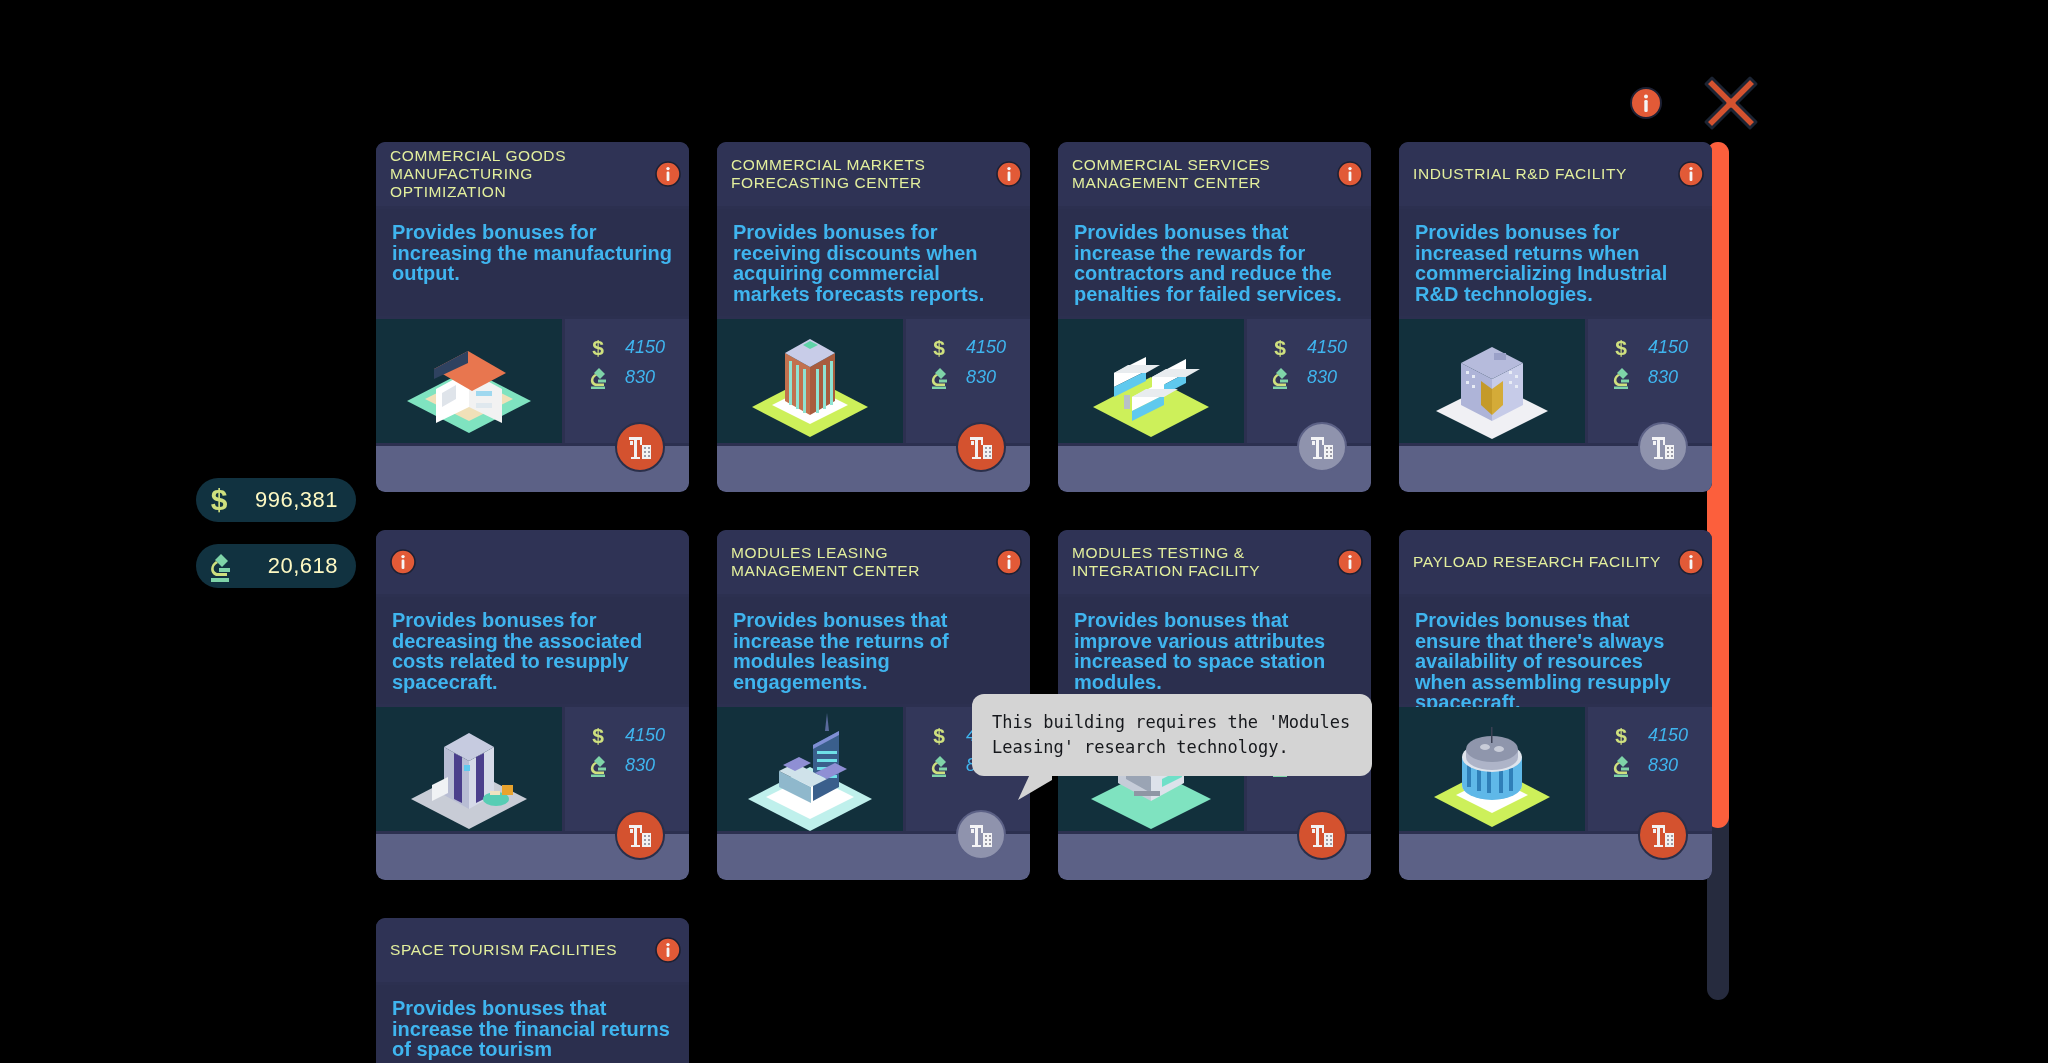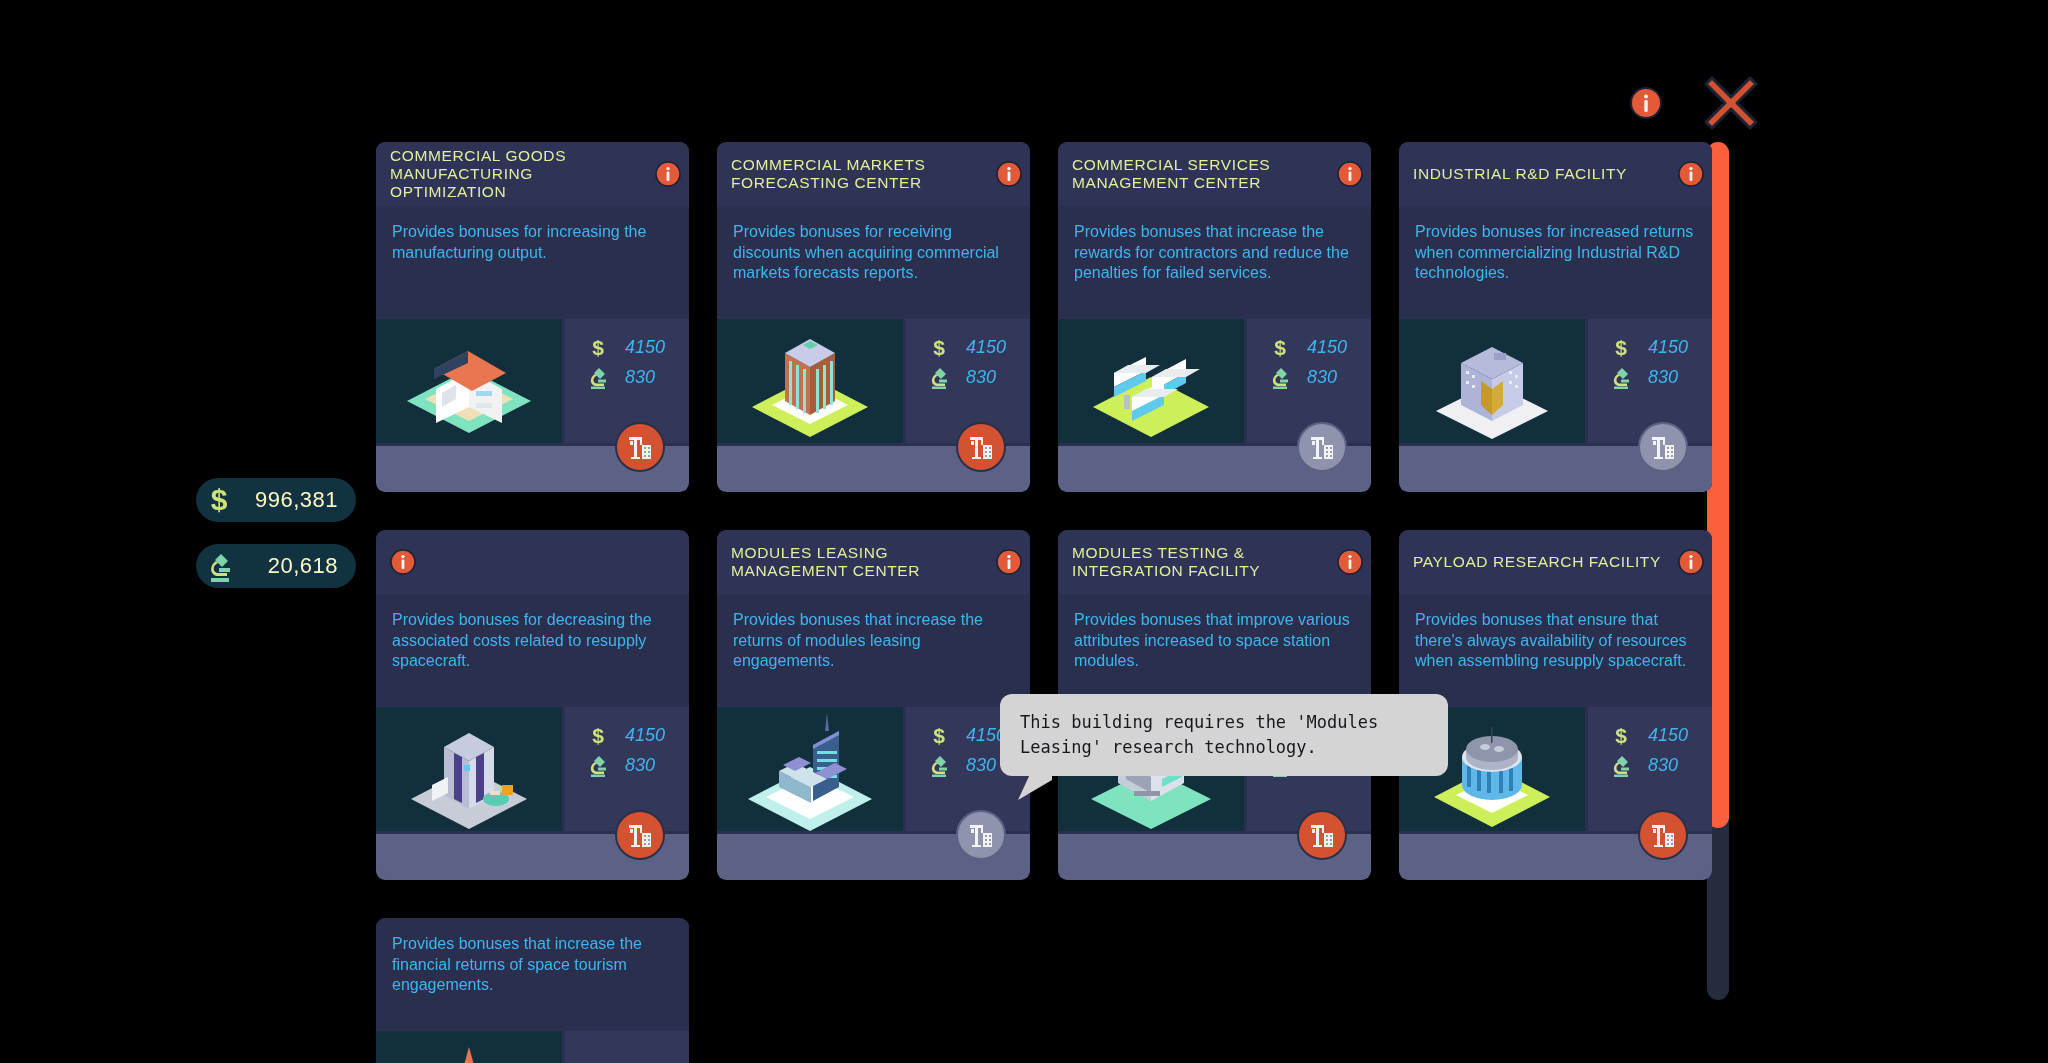--- a/index.html
+++ b/index.html
@@ -41,21 +41,21 @@
   }
   .card-title{
     color:#e3ef9d;font-size:15.5px;line-height:18px;letter-spacing:0.6px;
     text-transform:uppercase;flex:1;padding-right:6px;
   }
   .info-icon{flex:0 0 auto;width:26px;height:26px;cursor:pointer;}
   .card-desc{
     height:107px;background:#2b2f4e;margin-top:3px;padding:13px 16px 0 16px;
     box-sizing:border-box;
   }
-  .card-desc span{color:#3fb5ef;font-size:16px;line-height:20.5px;display:block;}
+  .card-desc span{color:#3fb5ef;font-size:20px;line-height:20.5px;display:block;font-weight:bold;}
   .card-body{display:flex;margin-top:3px;height:124px;}
   .thumb{
     width:186px;height:124px;background:#12303c;overflow:hidden;position:relative;
   }
   .thumb svg{position:absolute;left:0;top:0;}
   .cost-box{
     flex:1;background:#33375a;margin-left:3px;position:relative;padding:13px 0 0 20px;
     box-sizing:border-box;
   }
   .cost-row{display:flex;align-items:center;height:30px;}
@@ -66,21 +66,21 @@
     border-radius:0 0 9px 9px;
   }
   .build-button{
     position:absolute;right:24px;bottom:20px;width:46px;height:46px;border-radius:50%;
     display:flex;align-items:center;justify-content:center;cursor:pointer;z-index:5;
   }
   .build-button.enabled{background:#d4522f;border:2px solid #2a2f4a;}
   .build-button.disabled{background:#8f93ad;border:2px solid #5c6186;cursor:default;}
   
   #tooltip{
-    position:absolute;left:1000px;top:694px;width:448px;
+    position:absolute;left:972px;top:694px;width:400px;
     background:#d4d4d4;border-radius:12px;padding:16px 20px;box-sizing:border-box;
     z-index:40;
   }
   #tooltip span{
     color:#16181c;font-family:"DejaVu Sans Mono",monospace;font-size:17px;line-height:25px;display:block;
   }
   #tooltip-tail{
     position:absolute;left:1016px;top:760px;width:40px;height:42px;z-index:39;
   }
 </style>
@@ -695,20 +695,28 @@
             <rect x="22" y="14" width="2" height="2"></rect>
             <rect x="18" y="18" width="2" height="2"></rect>
             <rect x="22" y="18" width="2" height="2"></rect>
             <rect x="18" y="22" width="2" height="2"></rect>
             <rect x="22" y="22" width="2" height="2"></rect>
           </g>
         </svg>
       </div>
     </div>
     <div class="card">
+      <div class="card-header">
+        <div class="card-title">SPACE TOURISM FACILITIES</div>
+        <div class="info-icon"><svg width="26" height="26" viewBox="0 0 26 26">
+            <circle cx="13" cy="13" r="12" fill="#e25a37" stroke="#1c2033" stroke-width="1.6"></circle>
+            <circle cx="13" cy="7.6" r="1.7" fill="#f6f6f6"></circle>
+            <rect x="11.6" y="10.6" width="2.8" height="9.4" rx="1.1" fill="#f6f6f6"></rect>
+          </svg></div>
+      </div>
       <div class="card-desc">
         <span>Provides bonuses that increase the financial returns of space tourism engagements.</span>
       </div>
       <div class="card-body">
         <div class="thumb">
           <svg width="186" height="124" viewBox="0 0 186 124">
             <path d="M93 58 L151 88 L93 118 L35 88 Z" fill="#cdf05a"></path>
             <path d="M70 48 L93 62 L93 96 L70 82 Z" fill="#c8cce0"></path>
             <path d="M93 62 L116 48 L116 82 L93 96 Z" fill="#e2e6f0"></path>
             <path d="M70 48 L93 34 L116 48 L93 62 Z" fill="#d4d8e8"></path>

